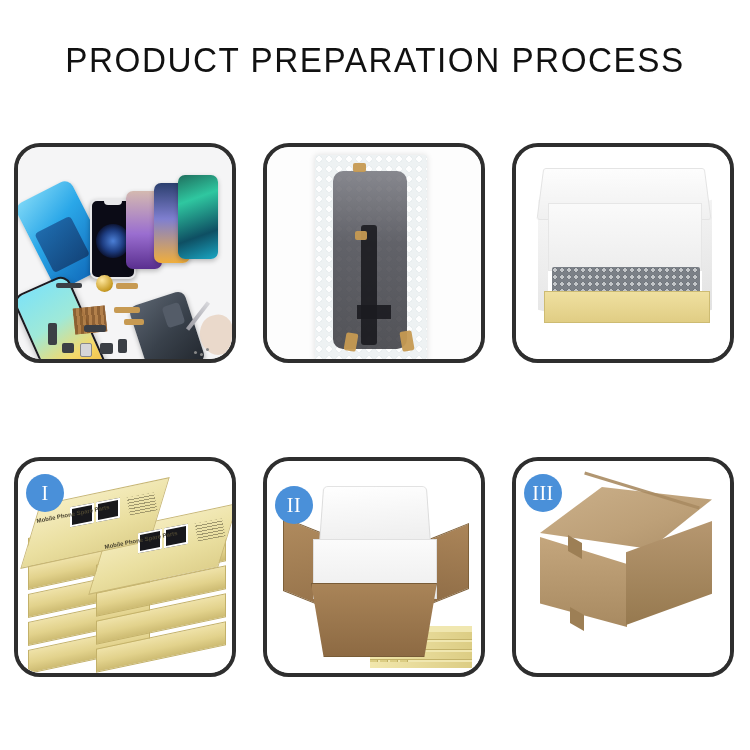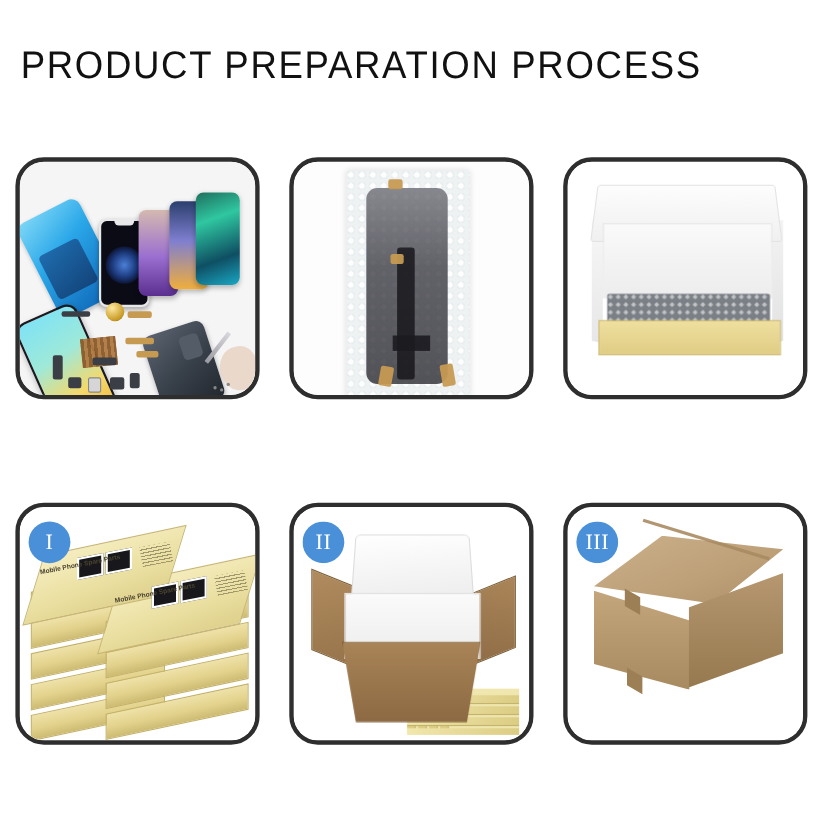--- a/index.html
+++ b/index.html
@@ -14,20 +14,21 @@
     font-family: "Liberation Sans", sans-serif;
     position: relative;
   }
 
   
   .header {
     position: absolute;
     top: 0; left: 0;
     width: 648px;
     height: 130px;
+    text-align: center;
   }
   .page-title {
     position: absolute;
     top: 40px;
     left: 0;
     width: 750px;
     font-family: "Liberation Sans", sans-serif;
     font-size: 35px;
     font-weight: 400;
     letter-spacing: 1.6px;
@@ -87,21 +88,21 @@
     background: #4a90d9;
     color: #ffffff;
     font-family: "Liberation Serif", serif;
     font-size: 20px;
     line-height: 38px;
     text-align: center;
     z-index: 9;
     letter-spacing: 0.5px;
   }
   .b1 { left: 12px;  top: 331px; }
-  .b2 { left: 261px; top: 331px; }
+  .b2 { left: 261px; top: 343px; }
   .b3 { left: 510px; top: 331px; }
 
   
   .scene1 { position:absolute; inset:0; background:#f5f5f6; }
   .ph-blue {
     position: absolute; left: 14px; top: 40px;
     width: 62px; height: 96px; border-radius: 9px;
     background: linear-gradient(155deg,#7fd8f7 0%,#2aa7e8 40%,#0d63b5 100%);
     transform: rotate(-27deg);
     box-shadow: 0 2px 4px rgba(0,0,0,.25);

